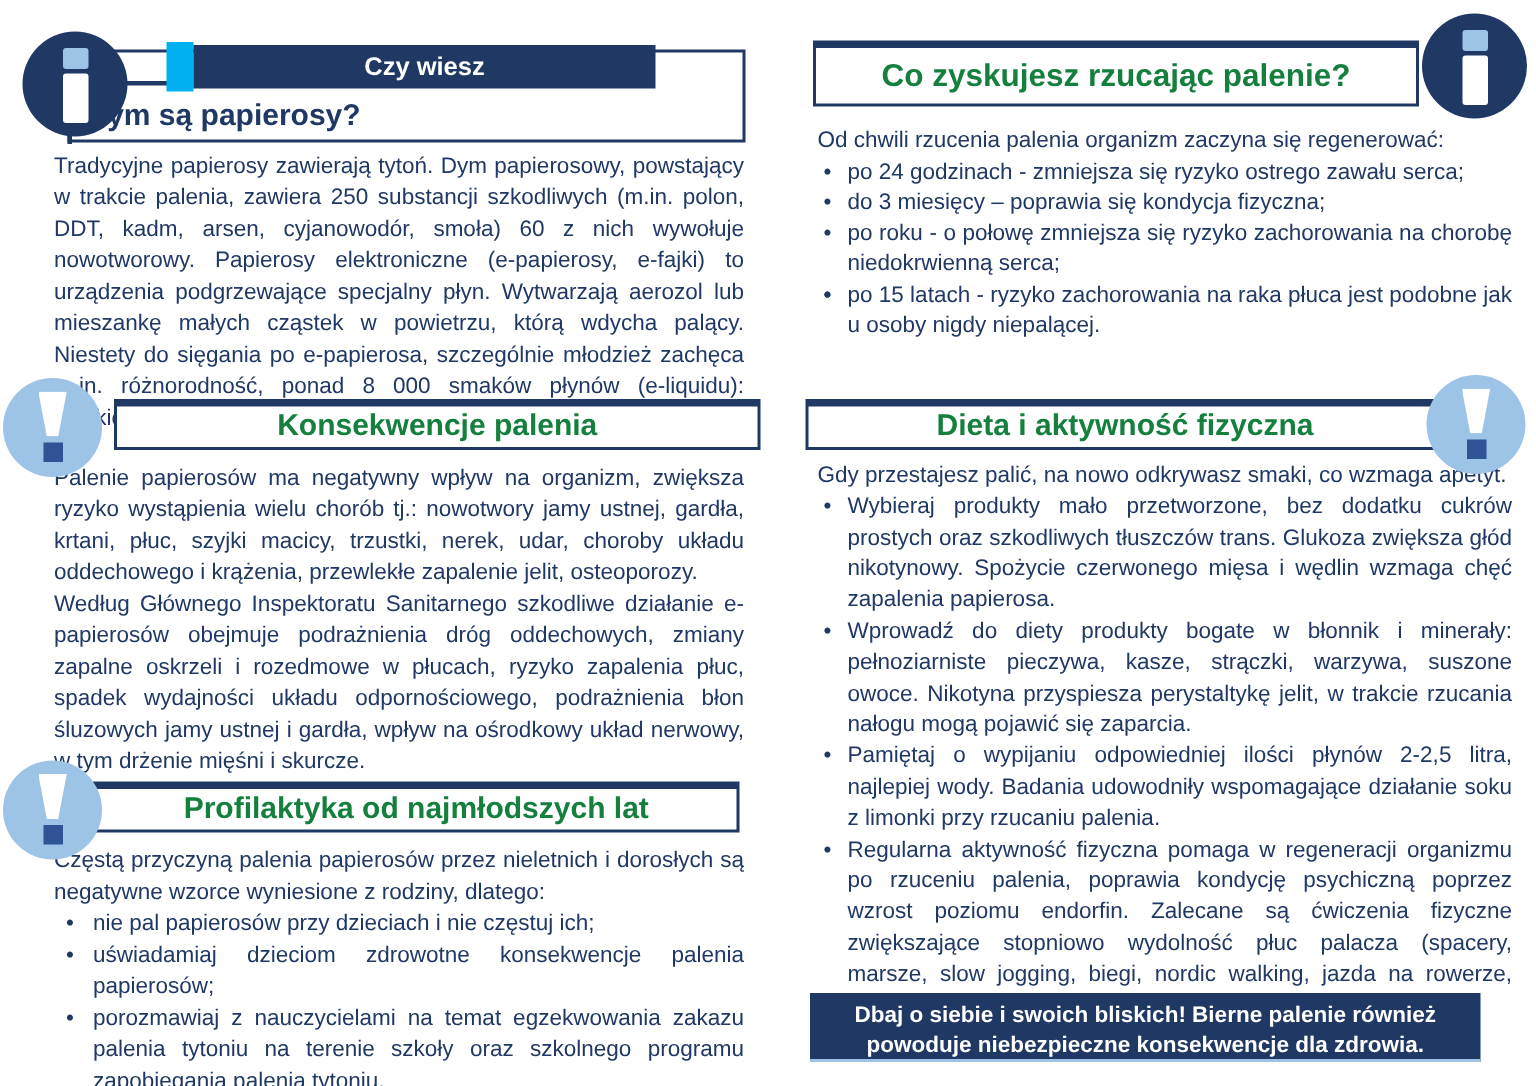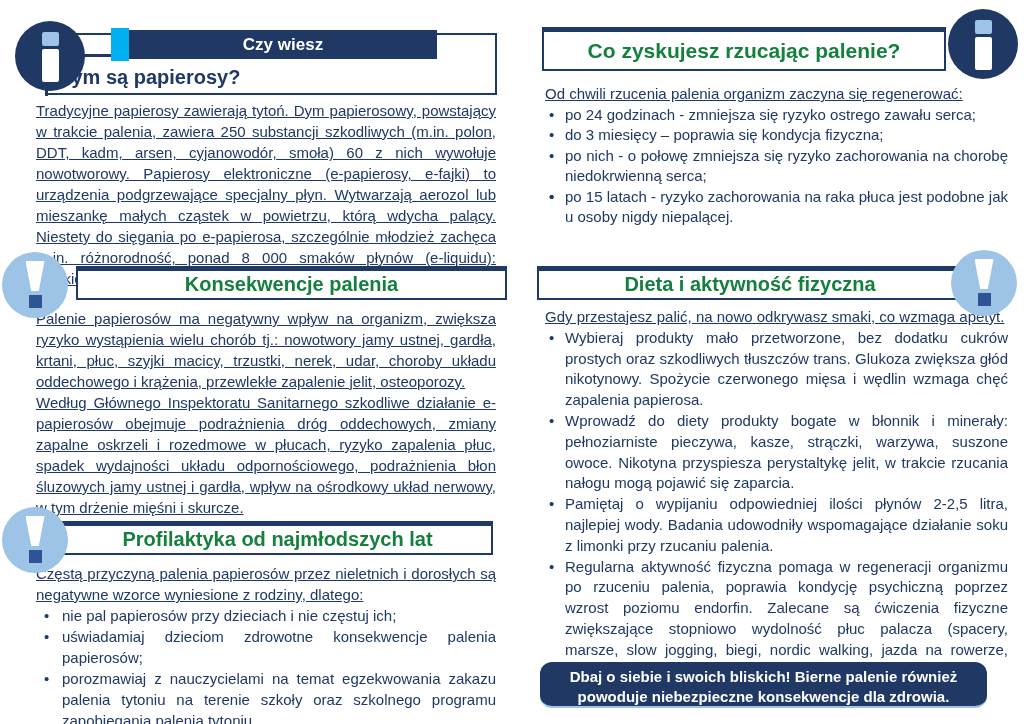--- a/index.html
+++ b/index.html
@@ -25,31 +25,31 @@
               text-align:center;z-index:3;}
   .header-title{font-size:20px;font-weight:bold;color:#15803d;line-height:27px;display:block;}
   .banner{display:flex;z-index:4;}
   .banner-accent{width:18px;height:33px;background:#00B0F0;margin-top:-2px;}
   .banner-bar{width:308px;height:29px;background:#1F3864;color:#ffffff;
               font-weight:bold;font-size:17px;text-align:center;line-height:29px;}
   .box-title{font-size:20px;font-weight:bold;color:#1F3864;
              padding-top:29px;display:block;line-height:26px;}
   
   .body-text{font-size:15px;line-height:21px;text-align:justify;color:#1F3864;}
-  .body-text p{margin:0;text-decoration:underline;}
+  .body-text p{margin:0;}
   ul.blist{list-style:none;margin:0;padding:0;}
   ul.blist li{position:relative;padding-left:26px;text-align:justify;}
   ul.blist .bullet{position:absolute;left:8px;top:0;}
   .rcol ul.blist li{padding-left:20px;}
   .rcol ul.blist .bullet{left:4px;}
   .r1{line-height:20.5px;}
   .r2{line-height:20.8px;}
   .footer-box{background:#1F3864;color:#ffffff;font-weight:bold;font-size:15px;
               line-height:20px;text-align:center;box-sizing:border-box;
-              padding:5px 12px;border-bottom:2px solid #9DC3E6;border-radius:12px;}
+              padding:5px 12px;border-bottom:2px solid #9DC3E6;}
 </style>
 </head>
 <body>
 
 <div class="abs connector" style="left:82px;top:54px;width:32px;height:3px;"></div>
 <div class="abs connector" style="left:45px;top:84px;width:3px;height:12px;"></div>
 
 <div class="abs outline-box" style="left:45px;top:33px;width:448px;height:58px;">
   <span class="box-title">Czym są papierosy?</span>
 </div>
@@ -121,21 +121,21 @@
     <li>
       <span class="bullet">•</span>
       <span>po 24 godzinach - zmniejsza się ryzyko ostrego zawału serca;</span>
     </li>
     <li>
       <span class="bullet">•</span>
       <span>do 3 miesięcy – poprawia się kondycja fizyczna;</span>
     </li>
     <li>
       <span class="bullet">•</span>
-      <span>po nich - o połowę zmniejsza się ryzyko zachorowania na chorobę niedokrwienną serca;</span>
+      <span>po roku - o połowę zmniejsza się ryzyko zachorowania na chorobę niedokrwienną serca;</span>
     </li>
     <li>
       <span class="bullet">•</span>
     </li>
     <li>
       <span class="bullet">•</span>
       <span>po 15 latach - ryzyko zachorowania na raka płuca jest podobne jak u osoby nigdy niepalącej.</span>
     </li>
   </ul>
 </div>

